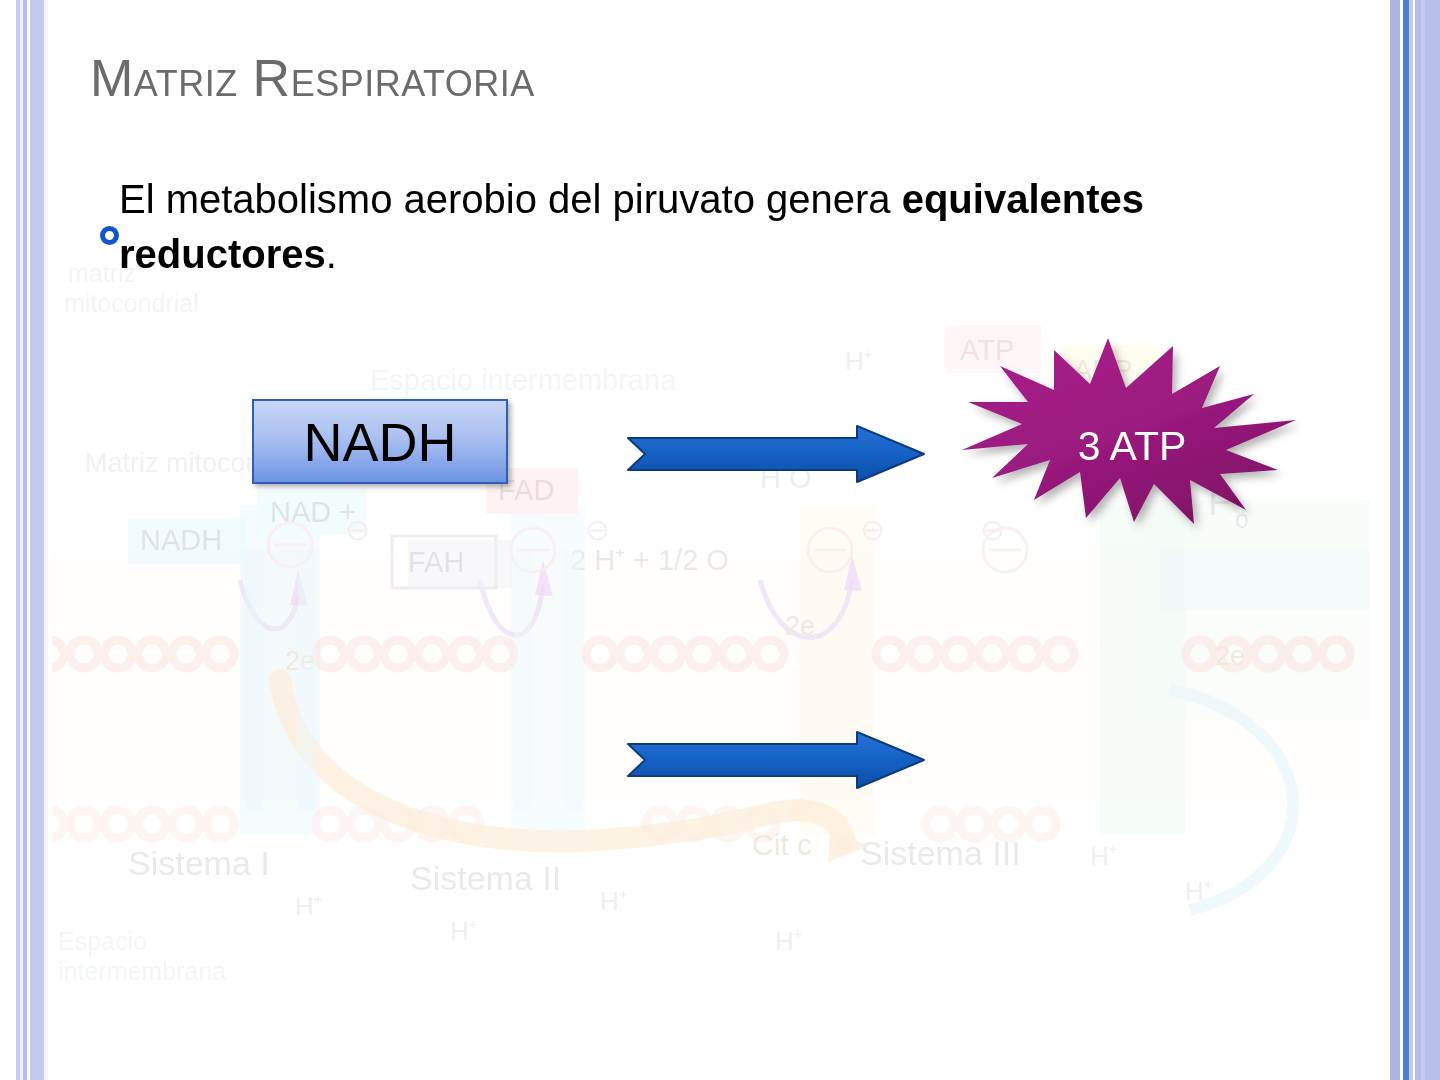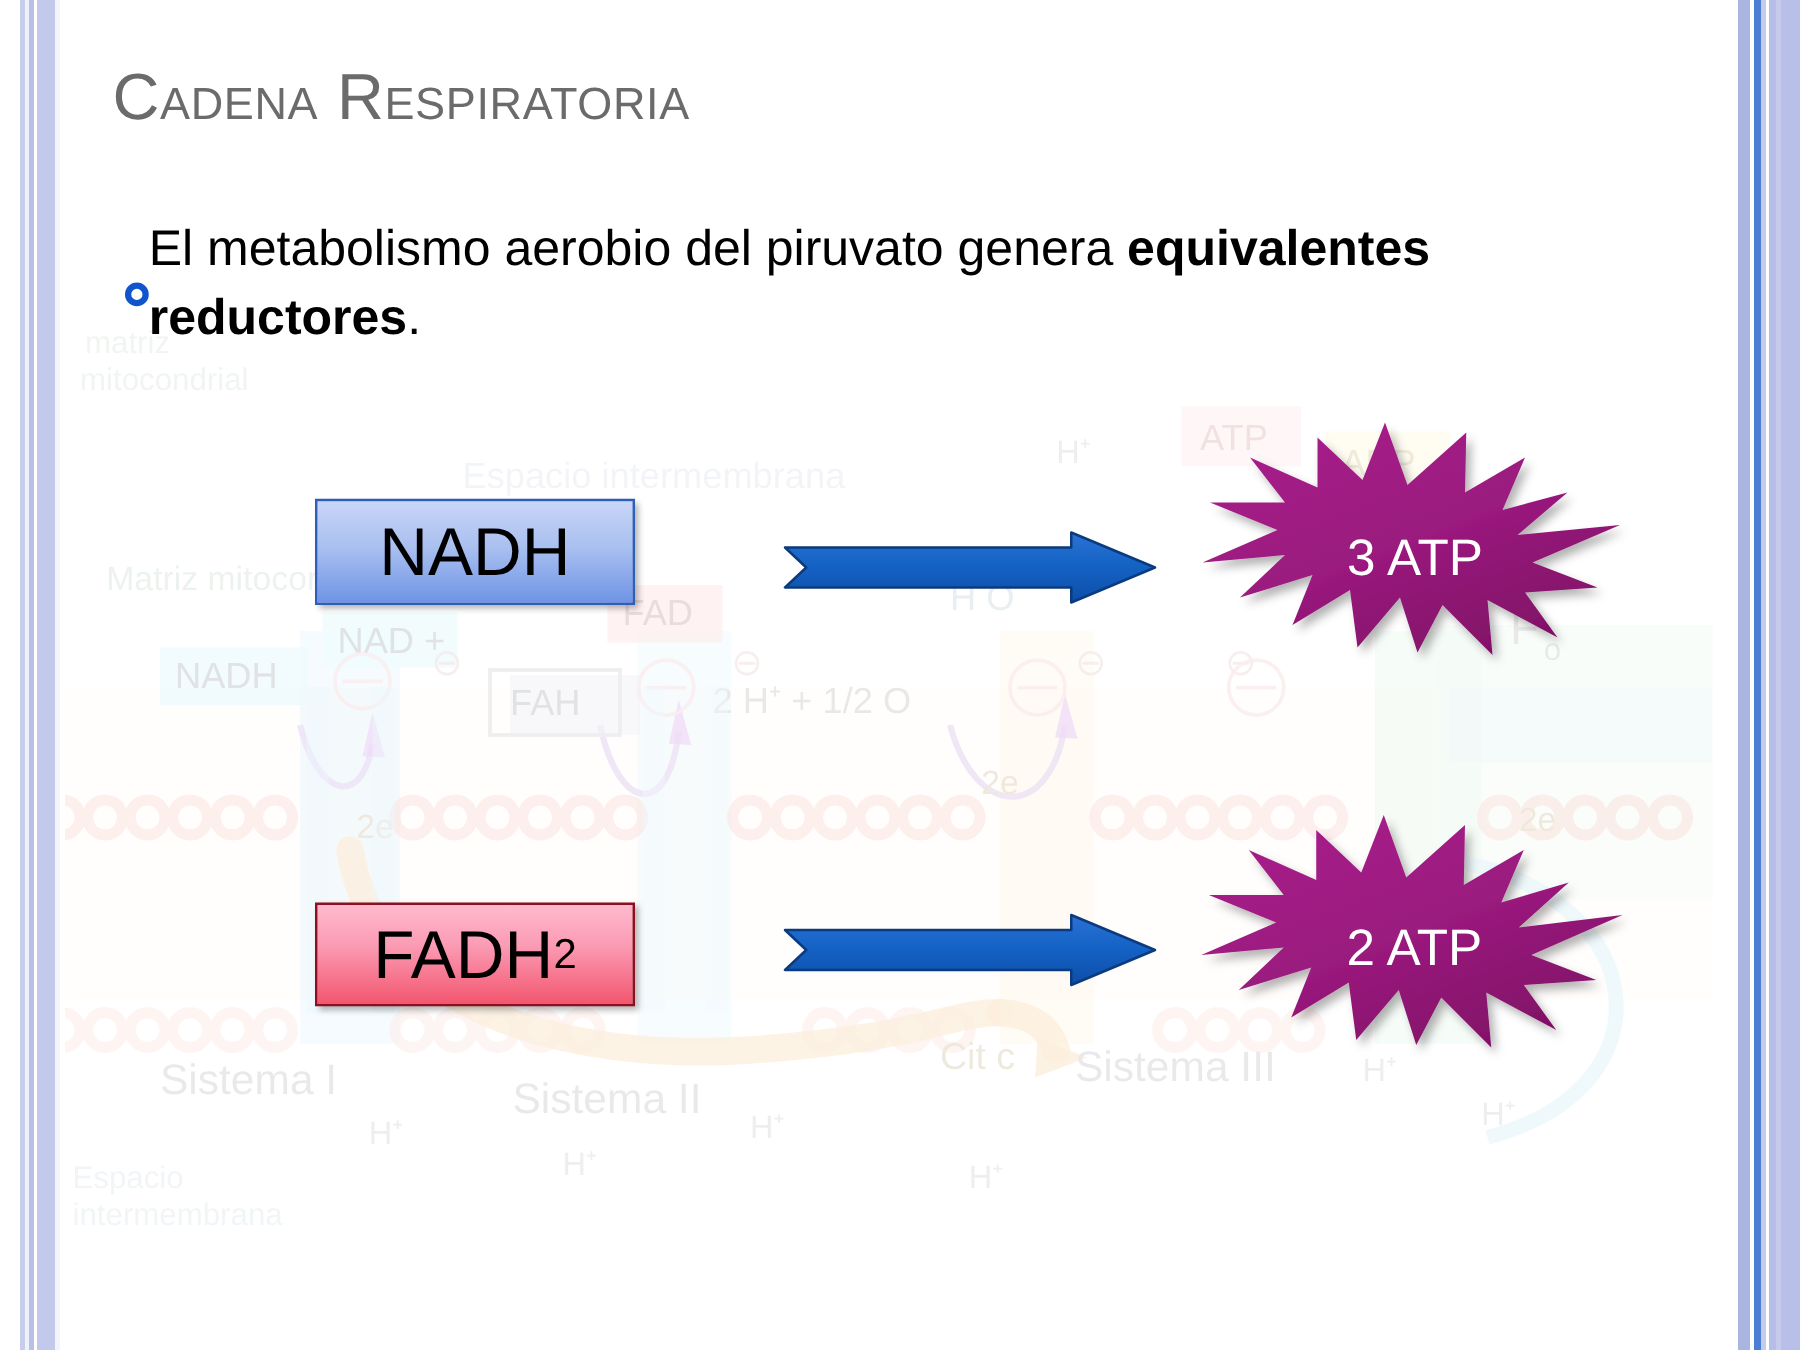--- a/index.html
+++ b/index.html
@@ -238,35 +238,31 @@
         <rect x="258" y="300" width="18" height="260" fill="#bfe3f5"></rect>
         <rect x="474" y="300" width="18" height="260" fill="#cfe9f7"></rect>
         <rect x="524" y="300" width="18" height="260" fill="#cfe9f7"></rect>
       </g>
     </svg>
   </div>
 
   <div class="left-frame"></div>
   <div class="right-frame"></div>
 
-  <div class="title">Cadena Respiratoria</div>
+  <div class="title">Matriz Respiratoria</div>
 
   <div class="bullet-row">
     <span class="bullet-mark"></span>
     <div class="bullet-text"><span>El metabolismo aerobio del piruvato genera </span><span class="b">equivalentes reductores</span><span>.</span></div>
   </div>
 
   <div class="chem-box" id="nadh-box">
     <span>NADH</span>
   </div>
 
-  <div class="chem-box" id="fadh2-box">
-    <span>FADH</span>
-      <sub>2</sub>
-  </div>
 
   <div class="arrow" id="arrow-nadh">
     <svg viewBox="0 0 302 60" xmlns="http://www.w3.org/2000/svg">
       <defs>
         <linearGradient id="arrGrad" x1="0" y1="0" x2="0" y2="1">
           <stop offset="0%" stop-color="#2a72d4"></stop>
           <stop offset="45%" stop-color="#1563c6"></stop>
           <stop offset="100%" stop-color="#0d4ea8"></stop>
         </linearGradient>
       </defs>
@@ -290,20 +286,14 @@
         </linearGradient>
         <filter id="burstShadow" x="-25%" y="-25%" width="150%" height="150%">
           <feDropShadow dx="4" dy="5" stdDeviation="4" flood-color="#000000" flood-opacity="0.30"></feDropShadow>
         </filter>
       </defs>
       <polygon filter="url(#burstShadow)" fill="url(#burstGrad)" points="150,6 168,56 215,14 214,62 262,34 244,76 296,62 256,96 338,88 268,118 320,138 262,142 288,178 232,148 236,192 196,152 176,190 162,146 128,186 122,140 76,168 92,128 34,146 70,112 4,118 64,92 10,70 70,70 42,34 96,58 96,18 132,52"></polygon>
     </svg>
     <div class="burst-label">3 ATP</div>
   </div>
 
-  <div class="burst" id="burst-2atp">
-    <svg viewBox="0 0 345 196" xmlns="http://www.w3.org/2000/svg">
-      <polygon filter="url(#burstShadow)" fill="url(#burstGrad)" points="152,6 170,56 217,14 216,62 264,34 246,76 300,60 260,96 343,86 270,118 322,138 264,142 290,178 234,148 238,192 198,152 178,190 164,146 130,186 124,140 78,168 94,128 36,146 72,112 6,118 66,92 12,70 72,70 44,34 98,58 98,18 134,52"></polygon>
-    </svg>
-    <div class="burst-label">2 ATP</div>
-  </div>
 
 </div>
 
 </body></html>

